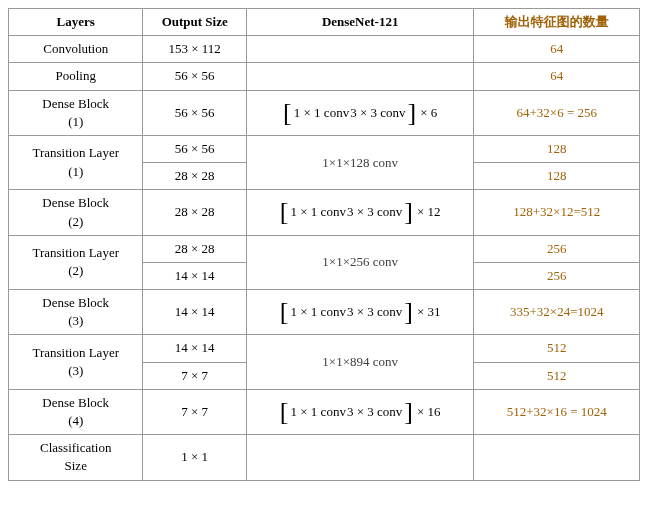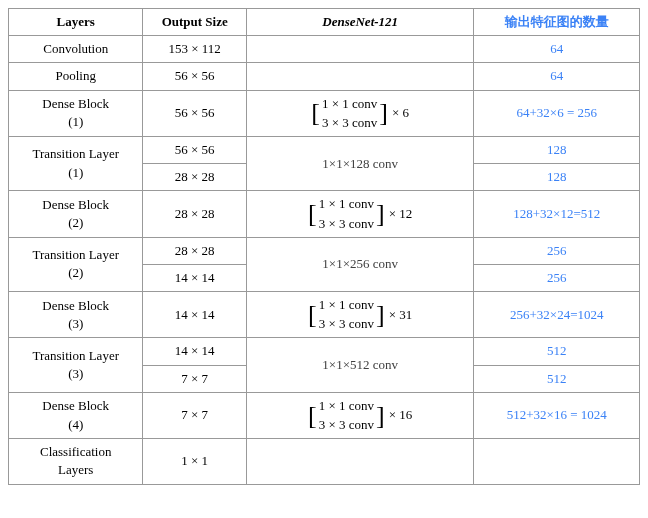--- a/index.html
+++ b/index.html
@@ -24,39 +24,39 @@
       text-align: center;
       vertical-align: middle;
       line-height: 1.4;
     }
     th {
       font-weight: bold;
       background: #fff;
     }
     .col-layers { width: 130px; }
     .col-output { width: 100px; }
-    .col-dense { width: 220px; font-style: italic; }
+    .col-dense { width: 220px; }
     .col-feature { width: 160px; }
 
-    .orange { color: #3b82f6; }
+    .orange { color: #a16207; }
     .blue { color: #404040; }
 
     .bracket-cell {
       display: inline-flex;
       align-items: center;
       gap: 4px;
     }
     .bracket-wrap {
       display: inline-flex;
       align-items: center;
       gap: 2px;
     }
     .bracket-content {
       display: flex;
-      flex-direction: column;
+      flex-direction: row;
       align-items: flex-start;
       gap: 1px;
     }
     .big-bracket {
       font-size: 2em;
       line-height: 1;
       font-weight: 100;
       color: #000;
     }
     .times-num {
@@ -153,26 +153,26 @@
           <span class="big-bracket">[</span>
           <div class="bracket-content">
             <span>1 × 1 conv</span>
             <span>3 × 3 conv</span>
           </div>
           <span class="big-bracket">]</span>
         </div>
         <span class="times-num">× 31</span>
       </div>
     </td>
-        <td class="orange">256+32×24=1024</td>
+        <td class="orange">335+32×24=1024</td>
       </tr>
       <tr>
         <td rowspan="2">Transition Layer<br>(3)</td>
         <td>14 × 14</td>
-        <td rowspan="2"><span class="blue">1×1×512 conv</span></td>
+        <td rowspan="2"><span class="blue">1×1×894 conv</span></td>
         <td class="orange">512</td>
       </tr>
       <tr>
         <td>7 × 7</td>
         <td class="orange">512</td>
       </tr>
       <tr>
         <td>Dense Block<br>(4)</td>
         <td>7 × 7</td>
         <td>
@@ -185,19 +185,19 @@
           </div>
           <span class="big-bracket">]</span>
         </div>
         <span class="times-num">× 16</span>
       </div>
     </td>
         <td class="orange">512+32×16 = 1024</td>
       </tr>
       <tr>
         <td style="white-space: pre-line;">Classification
-Layers</td>
+Size</td>
         <td>1 × 1</td>
         <td></td>
         <td></td>
       </tr>
     </tbody>
 </table>
 
 </body></html>

